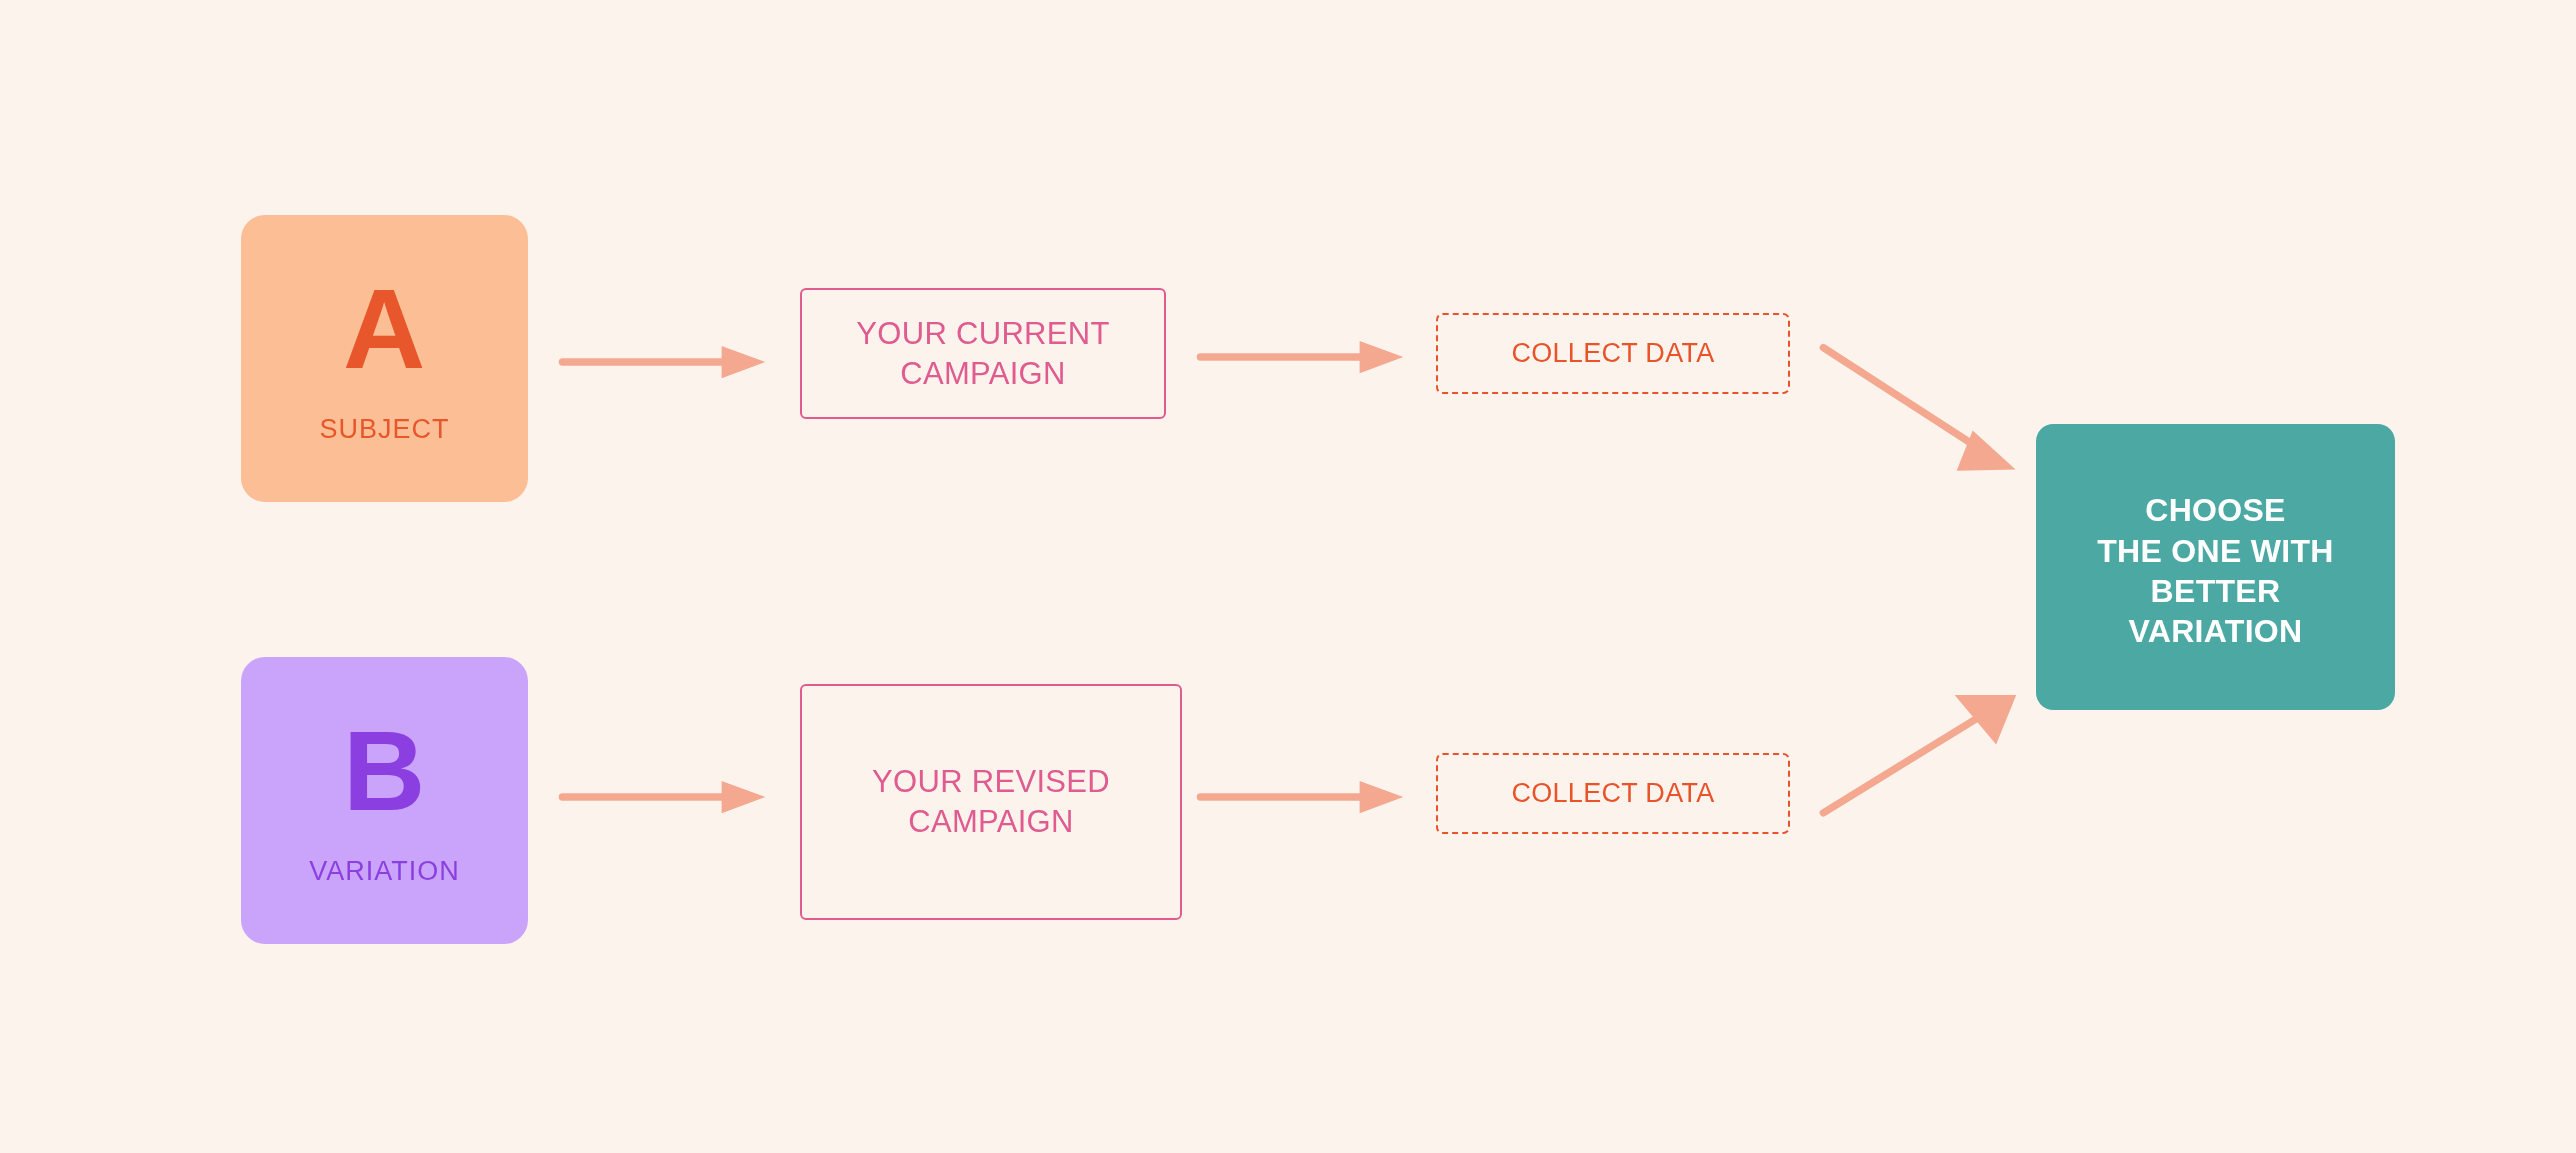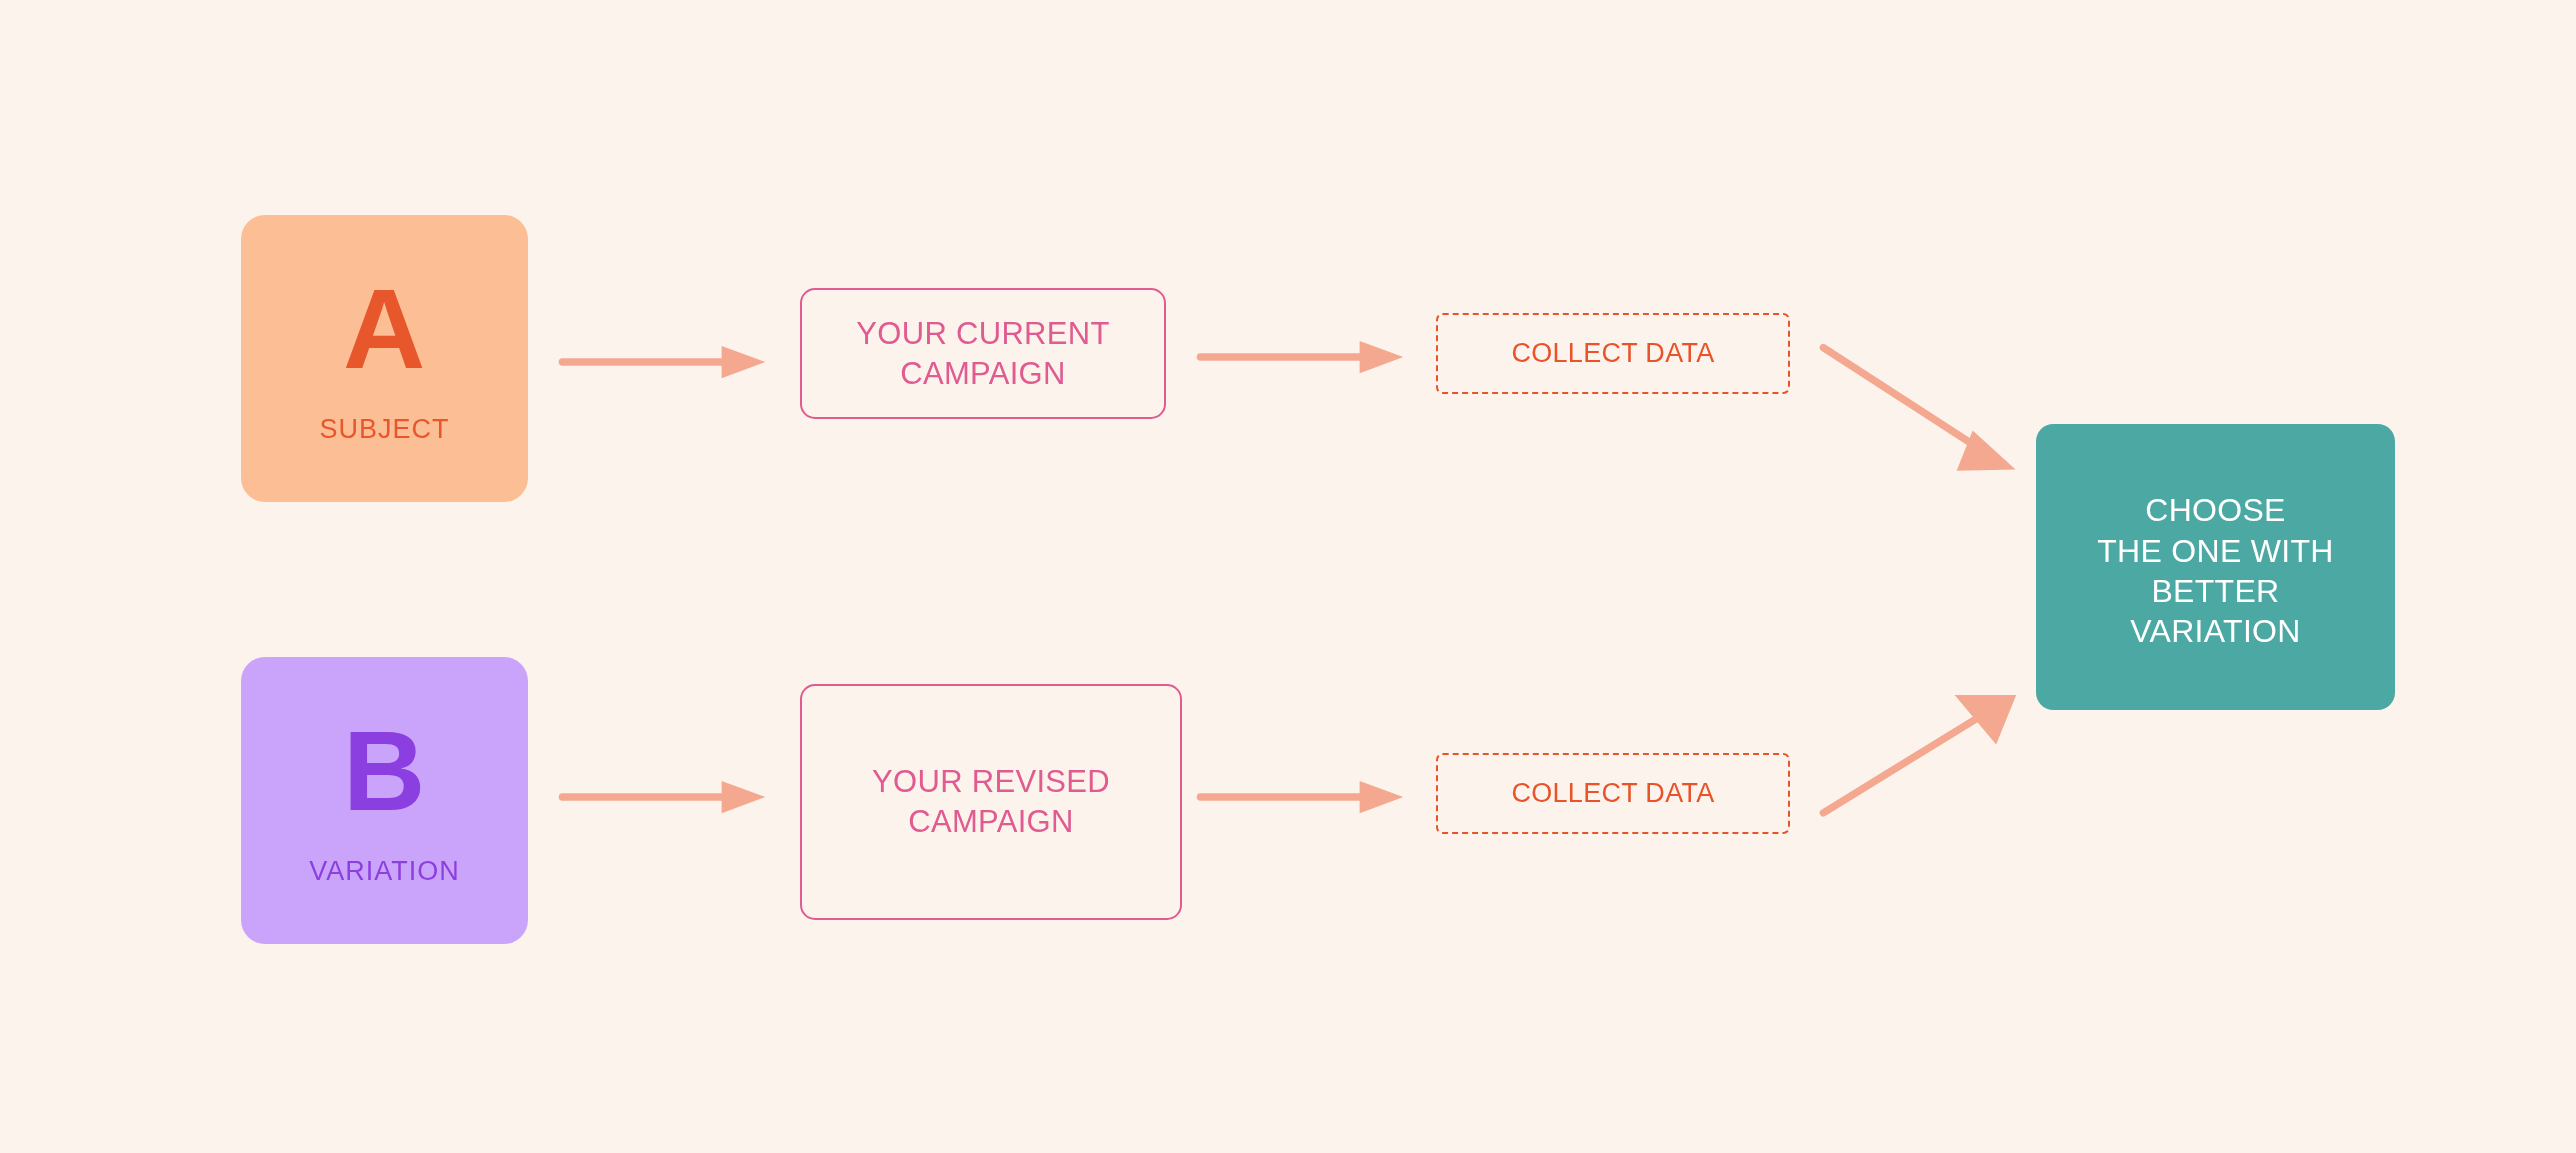--- a/index.html
+++ b/index.html
@@ -52,21 +52,21 @@
     left: 241px;
     top: 657px;
     background: #CAA4FB;
   }
   #card-b .variant-letter, #card-b .variant-label { color: #8B3FE0; }
 
   
   .campaign-box {
     position: absolute;
     border: 2.7px solid #DF5B90;
-    border-radius: 15px;
+    border-radius: 6px;
     box-sizing: border-box;
     display: flex;
     flex-direction: column;
     align-items: center;
     justify-content: center;
     background: transparent;
     text-align: center;
     padding: 6.7px 12px;
   }
   .campaign-title {
@@ -139,21 +139,21 @@
     border-radius: 17.4px;
     display: flex;
     align-items: center;
     justify-content: center;
     box-sizing: border-box;
     padding: 9.4px;
   }
   .result-text {
     color: #FFFFFF;
     font-size: 32px;
-    font-weight: 400;
+    font-weight: 700;
     line-height: 1.26;
     letter-spacing: 0.3px;
     text-align: center;
     margin-top: 8px;
   }
 
   
   .arrow-svg {
     position: absolute;
     overflow: visible;

